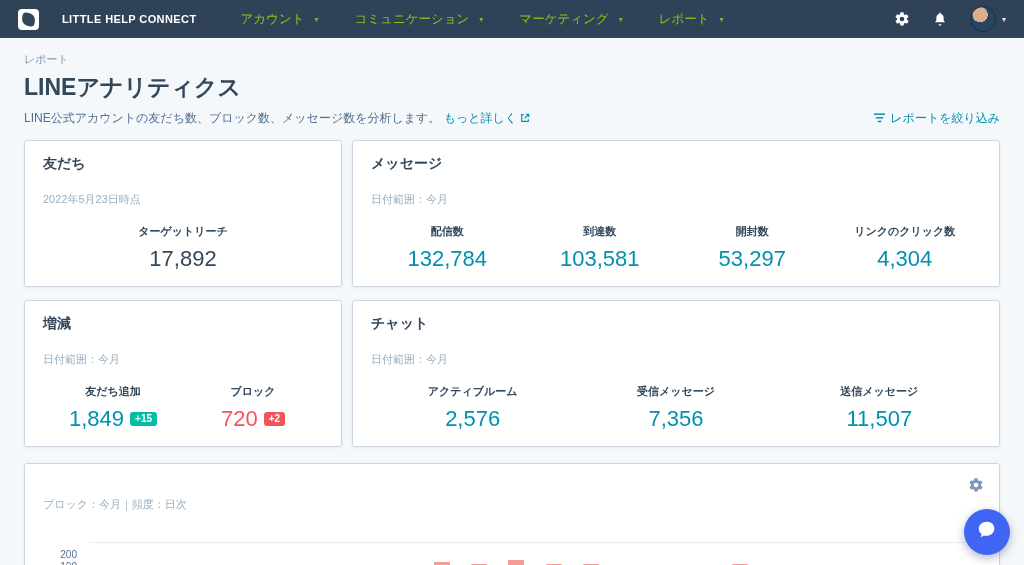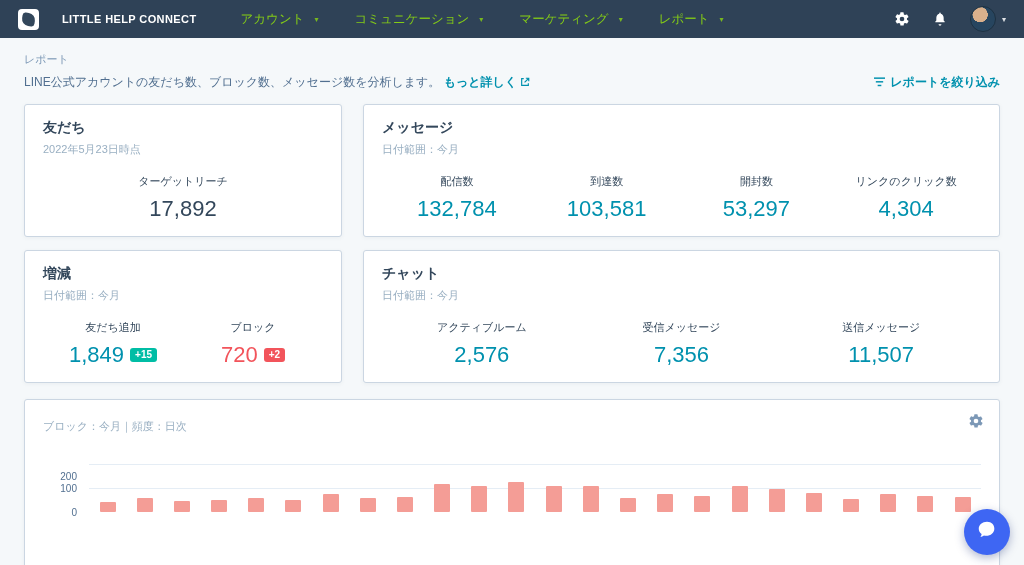--- a/index.html
+++ b/index.html
@@ -22,34 +22,34 @@
   .avatar { width:26px; height:26px; border-radius:50%;
      background:radial-gradient(circle at 38% 32%, #d9b08c 0 34%, #27455f 35% 100%); border:1px solid #1d3142; }
   .avatar-wrap .caret { color:#fff; }
 
   
   .page-head { padding:14px 24px 0; }
   .breadcrumb { font-size:11px; color:#7c98b6; }
   .page-title { font-size:23px; font-weight:600; color:#33475b; margin-top:5px; }
   .sub-row { display:flex; justify-content:space-between; align-items:center; margin-top:7px; }
   .subtitle { font-size:12px; color:#516f90; }
-  .link { color:#0091ae; font-weight:bold; cursor:pointer; }
+  .link { color:#0091ae; font-weight:normal; cursor:pointer; }
   .ext-icon, .filter-icon { display:inline-block; vertical-align:-1px; }
   .filter-link { font-size:12px; display:flex; align-items:center; gap:5px; }
 
   
   .cards { padding:0 24px; }
-  .grid2 { display:grid; grid-template-columns:318px 1fr; gap:21px; margin-top:13px; }
+  .grid2 { display:grid; grid-template-columns:318px 1fr; gap:10px; margin-top:13px; }
   .card { background:#fff; border:1px solid #cbd6e2; border-radius:3px; padding:14px 18px;
           box-shadow:0 1px 4px rgba(45,62,80,.06); }
   .card-title { font-size:14px; font-weight:bold; color:#33475b; }
-  .card-sub { font-size:11px; color:#99afc2; margin-top:5px; }
+  .card-sub { font-size:11px; color:#99afc2; margin-top:19px; }
   .metrics { display:flex; margin-top:17px; }
   .metric { flex:1; text-align:center; }
-  .metric-label { font-size:11px; font-weight:normal; color:#33475b;text-align:center; }
+  .metric-label { font-size:11px; font-weight:bold; color:#33475b;text-align:center; }
   .metric-value { font-size:22px; color:#0091ae; margin-top:7px; font-weight:500; white-space:nowrap; }
   .metric-value.dark { color:#33475b; }
   .metric-value.red { color:#f2545b; }
   .badge { display:inline-block; font-size:10px; font-weight:bold; color:#fff; border-radius:3px;
            padding:1px 5px 2px; margin-left:6px; vertical-align:4px; }
   .badge.green { background:#00bda5; }
   .badge.red { background:#f2545b; }
 
   
   .chart-card { margin-top:16px; position:relative; height:230px; }
@@ -107,20 +107,21 @@
     </span>
     <div class="avatar-wrap">
       <div class="avatar"></div>
       <span class="caret">▾</span>
     </div>
   </div>
 </div>
 
 <div class="page-head">
   <div class="breadcrumb">レポート</div>
+  <div class="page-title">LINEアナリティクス</div>
   <div class="sub-row">
     <div class="subtitle">
       <span>LINE公式アカウントの友だち数、ブロック数、メッセージ数を分析します。</span>
       <span class="link">
         <span>もっと詳しく</span>
         <span class="ext-icon">
           <svg width="10" height="10" viewBox="0 0 12 12" fill="none" stroke="#0091ae" stroke-width="1.4">
               <path d="M4.5 2H2v8h8V7.5"></path>
               <path d="M7 1.5h3.5V5M10.5 1.5 5.5 6.5"></path>
             </svg>

